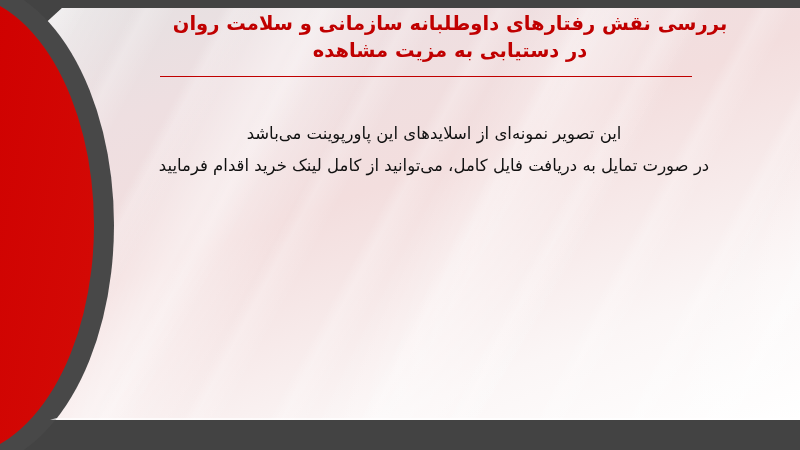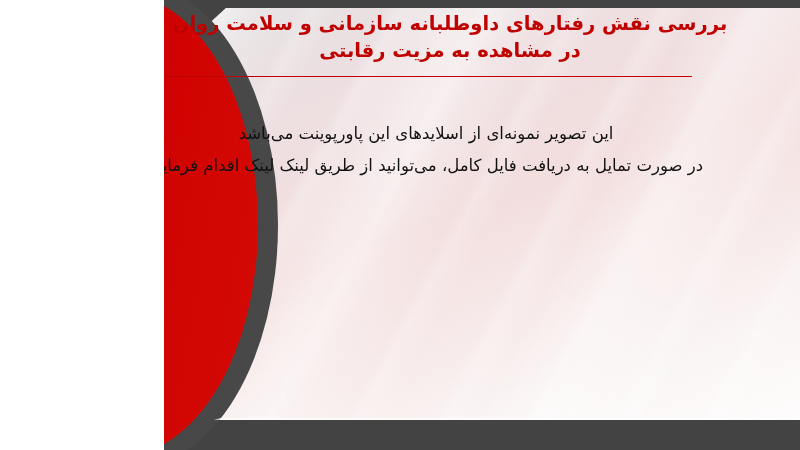--- a/index.html
+++ b/index.html
@@ -4,21 +4,21 @@
 <title>Presentation Slide</title>
 <style>
   html, body {
     margin: 0;
     padding: 0;
     background: #ffffff;
   }
 
   #slide {
     position: relative;
-    width: 636px;
+    width: 800px;
     height: 450px;
     overflow: hidden;
     background: #3f3f3f;
     font-family: "DejaVu Sans", "Liberation Sans", sans-serif;
   }
 
   
   .backdrop {
     position: absolute;
     inset: 0;
@@ -128,21 +128,21 @@
     right: 108px;
     top: 76px;
     width: 532px;
     height: 0;
     border-top: 1.6px solid #c00000;
   }
 
   
   .body-wrap {
     position: absolute;
-    right: 48px;
+    right: 40px;
     top: 118px;
     width: 652px;
     text-align: center;
     direction: rtl;
   }
 
   .body-line {
     color: #111111;
     font-size: 16.5px;
     font-weight: normal;
@@ -172,23 +172,23 @@
     <div class="panel-sheen"></div>
   </div>
 
   <div class="arc-dark"></div>
   <div class="ellipse-red"></div>
 
   <div class="bottom-edge"></div>
 
   <div class="title-wrap">
     <div class="title-line">بررسی نقش رفتارهای داوطلبانه سازمانی و سلامت روان</div>
-    <div class="title-line">در مشاهده به مزیت رقابتی</div>
+    <div class="title-line">در دستیابی به مزیت مشاهده</div>
   </div>
 
   <div class="title-rule"></div>
 
   <div class="body-wrap">
     <div class="body-line">این تصویر نمونه‌ای از اسلایدهای این پاورپوینت می‌باشد</div>
-    <div class="body-line">در صورت تمایل به دریافت فایل کامل، می‌توانید از طریق لینک لینک اقدام فرمایید</div>
+    <div class="body-line">در صورت تمایل به دریافت فایل کامل، می‌توانید از کامل لینک خرید اقدام فرمایید</div>
   </div>
 
 </div>
 
 </body></html>

